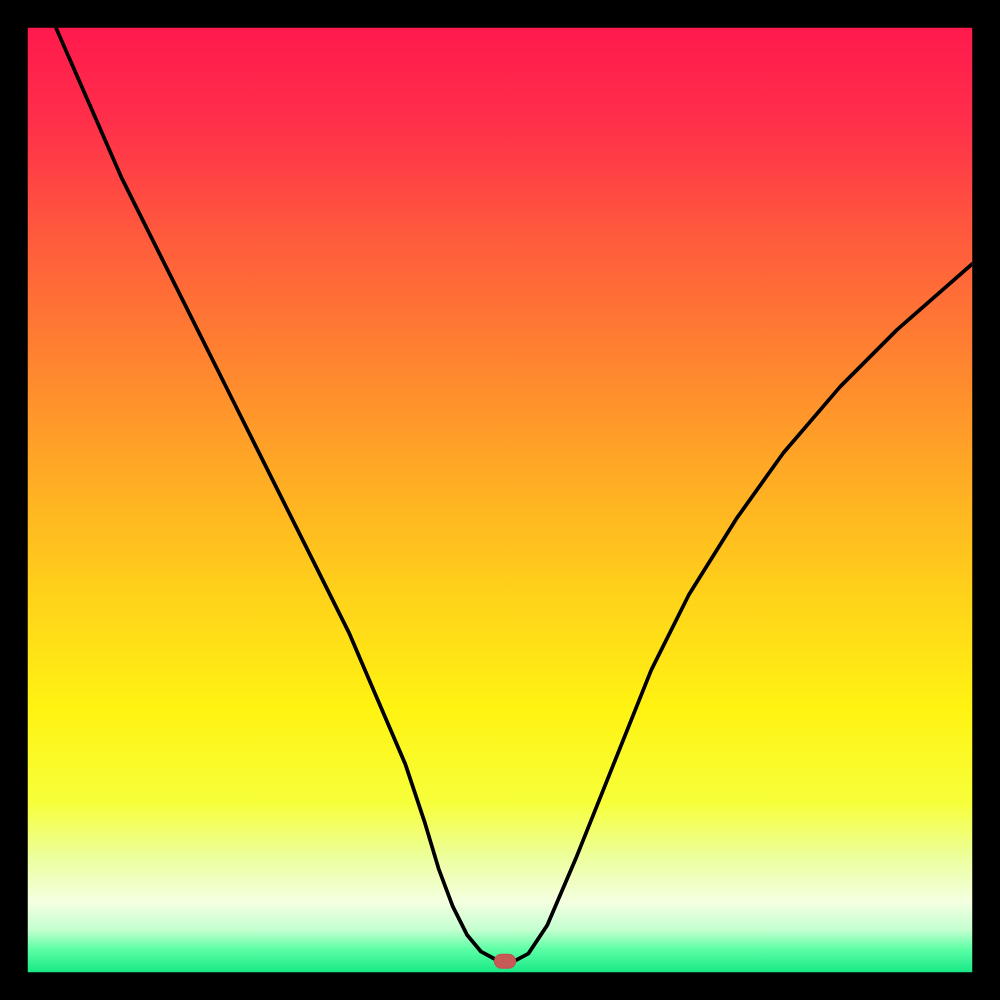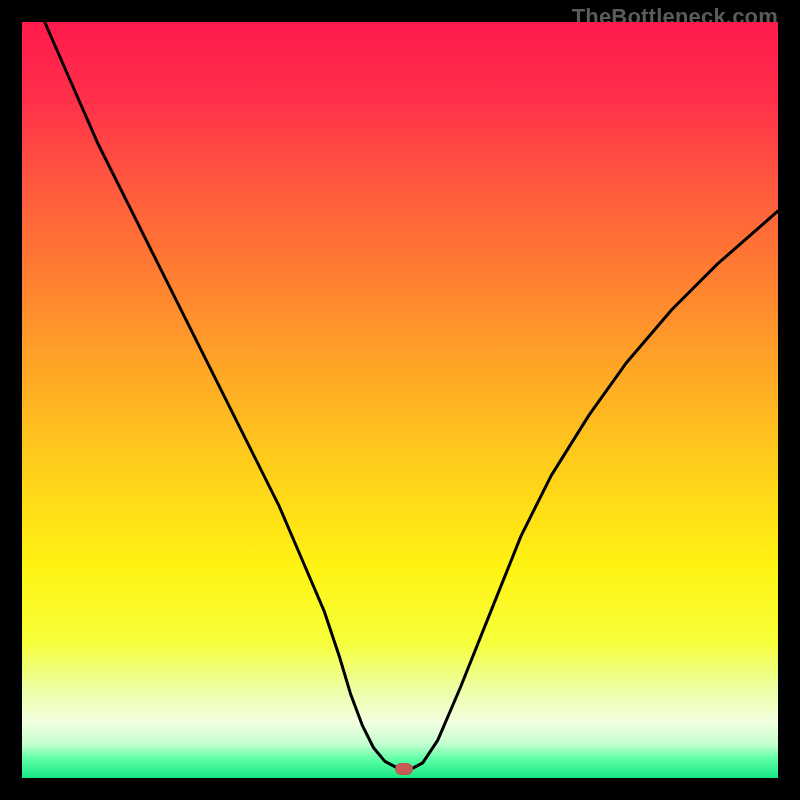--- a/index.html
+++ b/index.html
@@ -43,21 +43,20 @@
     height: 12px;
     background: #c85a56;
     border-radius: 6px / 6px;
     box-shadow: 0 0 0 1px rgba(0,0,0,0.05) inset;
   }
 </style>
 </head>
 <body>
 <div class="page">
 
-  <div class="watermark">TheBottleneck.com</div>
 
   <div class="plot-frame">
     <svg class="plot" viewBox="0 0 756 756" preserveAspectRatio="none">
       <defs>
         <linearGradient id="bg-grad" x1="0" y1="0" x2="0" y2="1">
         <stop offset="0%" stop-color="#ff1a4d"></stop>
             <stop offset="10%" stop-color="#ff2f4a"></stop>
             <stop offset="22%" stop-color="#ff5a3d"></stop>
             <stop offset="35%" stop-color="#ff8330"></stop>
             <stop offset="48%" stop-color="#ffad24"></stop>

